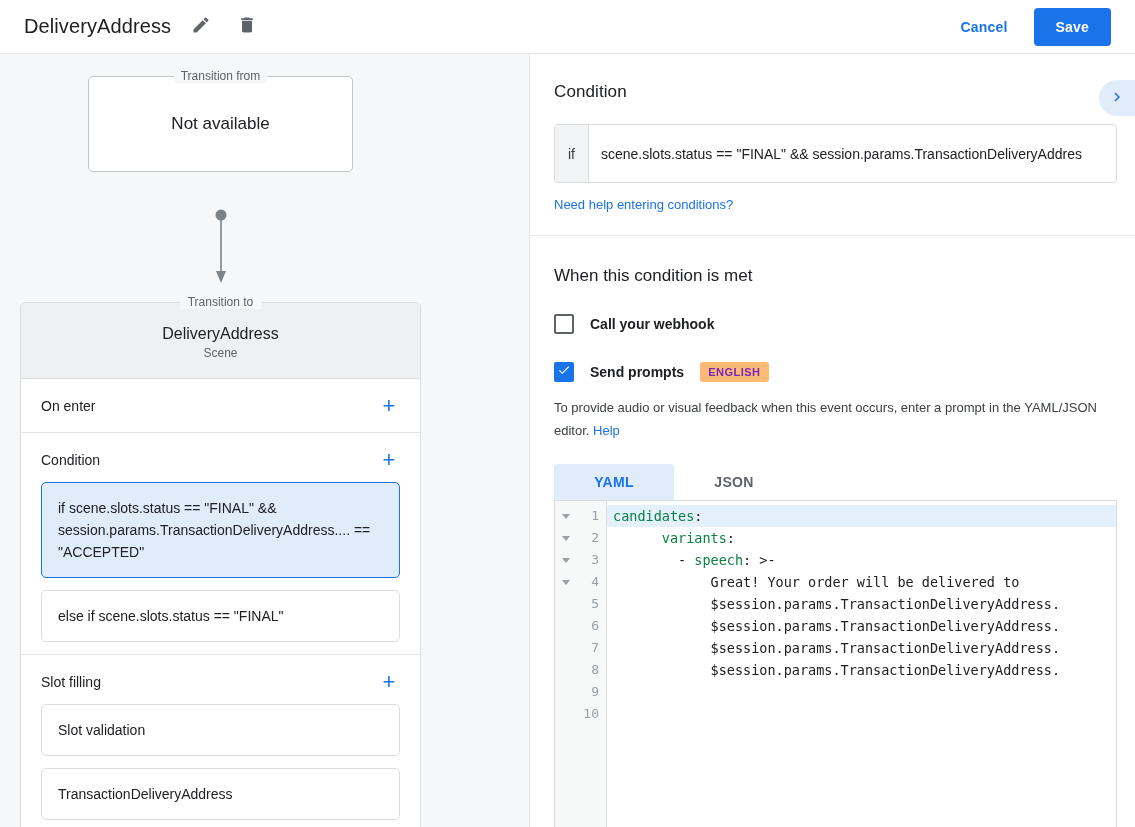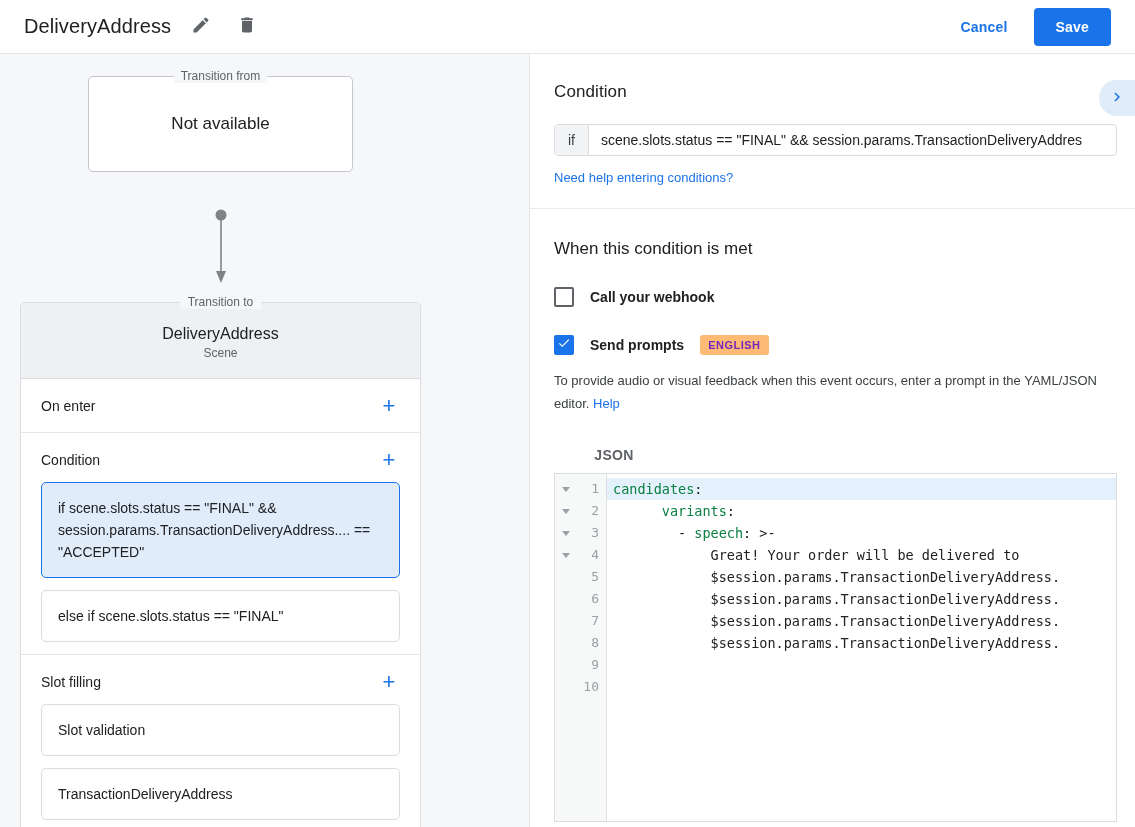--- a/index.html
+++ b/index.html
@@ -147,21 +147,21 @@
     width: 36px; height: 36px;
     background: #e1ecfb;
     border: none; border-radius: 18px 0 0 18px;
     display: flex; align-items: center; justify-content: center;
     cursor: pointer;
   }
   .cond-input-row {
     margin-top: 22px; margin-right: 18px;
     display: flex; align-items: stretch;
     border: 1px solid #dadce0; border-radius: 4px;
-    height: 32px; background: #fff; overflow: hidden;
+    height: 59px; background: #fff; overflow: hidden;
   }
   .cond-if {
     width: 34px; background: #f1f3f4;
     display: flex; align-items: center; justify-content: center;
     font-size: 14px; color: #3c4043;
     border-right: 1px solid #dadce0;
     flex: 0 0 auto;
   }
   .cond-val {
     flex: 1 1 auto; border: none; outline: none;
@@ -373,20 +373,21 @@
         </div>
         <span class="cb-label">Send prompts</span>
         <span class="lang-badge">ENGLISH</span>
       </div>
 
       <div class="desc">
         <span>To provide audio or visual feedback when this event occurs, enter a prompt in the YAML/JSON editor. </span><a>Help</a>
       </div>
 
       <div class="tabs">
+        <div class="tab active">YAML</div>
         <div class="tab inactive">JSON</div>
       </div>
 
       <div class="editor">
         <div class="fold-col" id="fold-col">
             <div class="fold-cell">
               <svg width="10" height="10" viewBox="0 0 10 10">
                 <polygon points="1,3 9,3 5,8" fill="#9aa0a6"></polygon>
               </svg>
             </div>

